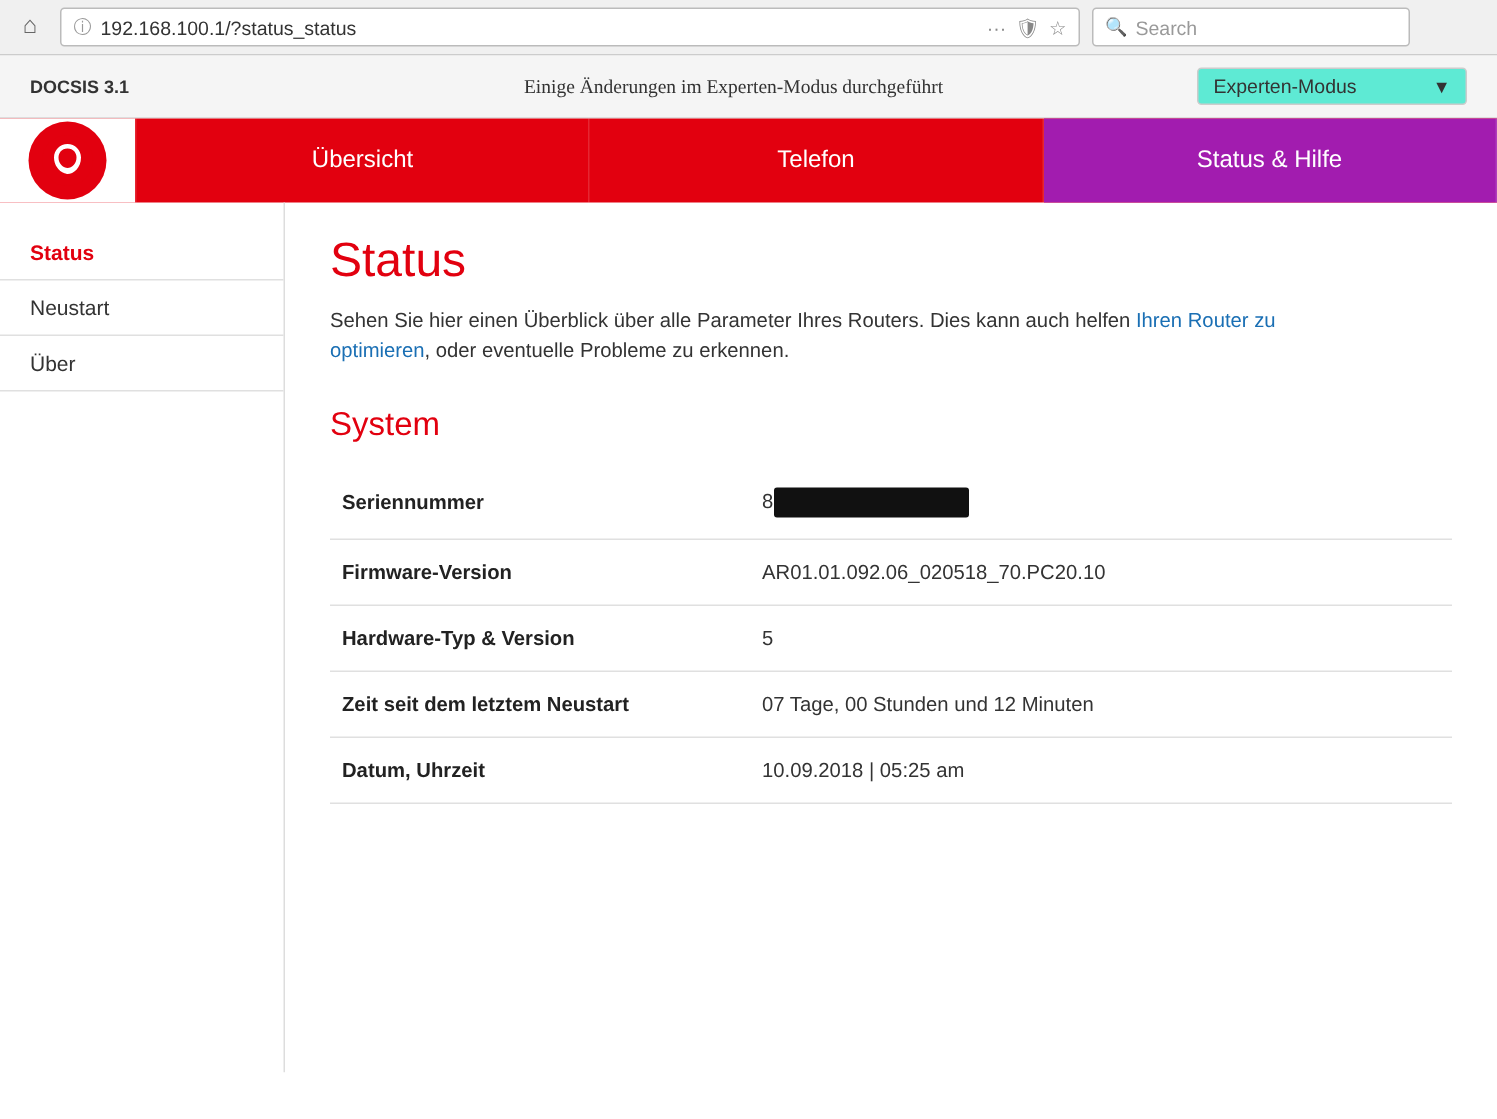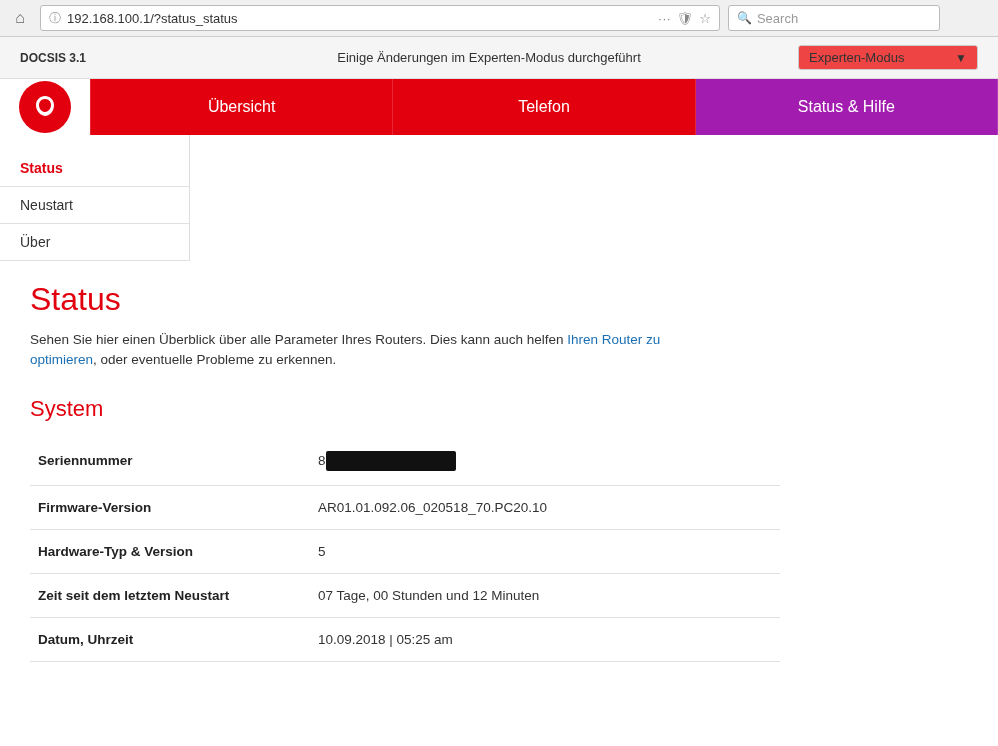--- a/index.html
+++ b/index.html
@@ -73,25 +73,26 @@
       font-size: 12px;
       font-weight: bold;
       color: #333;
       min-width: 160px;
     }
     .top-bar-message {
       flex: 1;
       text-align: center;
       font-size: 13px;
       color: #333;
+      font-family: Liberation Serif, serif;
     }
     .top-bar-dropdown {
       display: flex;
       align-items: center;
-      background: #ef4444;
+      background: #5eead4;
       border: 1px solid #ccc;
       border-radius: 3px;
       padding: 4px 10px;
       font-size: 13px;
       color: #333;
       gap: 8px;
       cursor: pointer;
       min-width: 180px;
       justify-content: space-between;
     }
@@ -138,21 +139,20 @@
     .nav-item:first-child { border-left: 1px solid rgba(255,255,255,0.15); }
     .nav-item.active {
       background: #a21caf;
       font-weight: normal;
     }
 
     
     .main-layout {
       display: flex;
       min-height: 580px;
-      flex-direction: column;
     }
 
     
     .sidebar {
       width: 190px;
       flex-shrink: 0;
       border-right: 1px solid #ddd;
       padding-top: 15px;
     }
     .sidebar-item {

